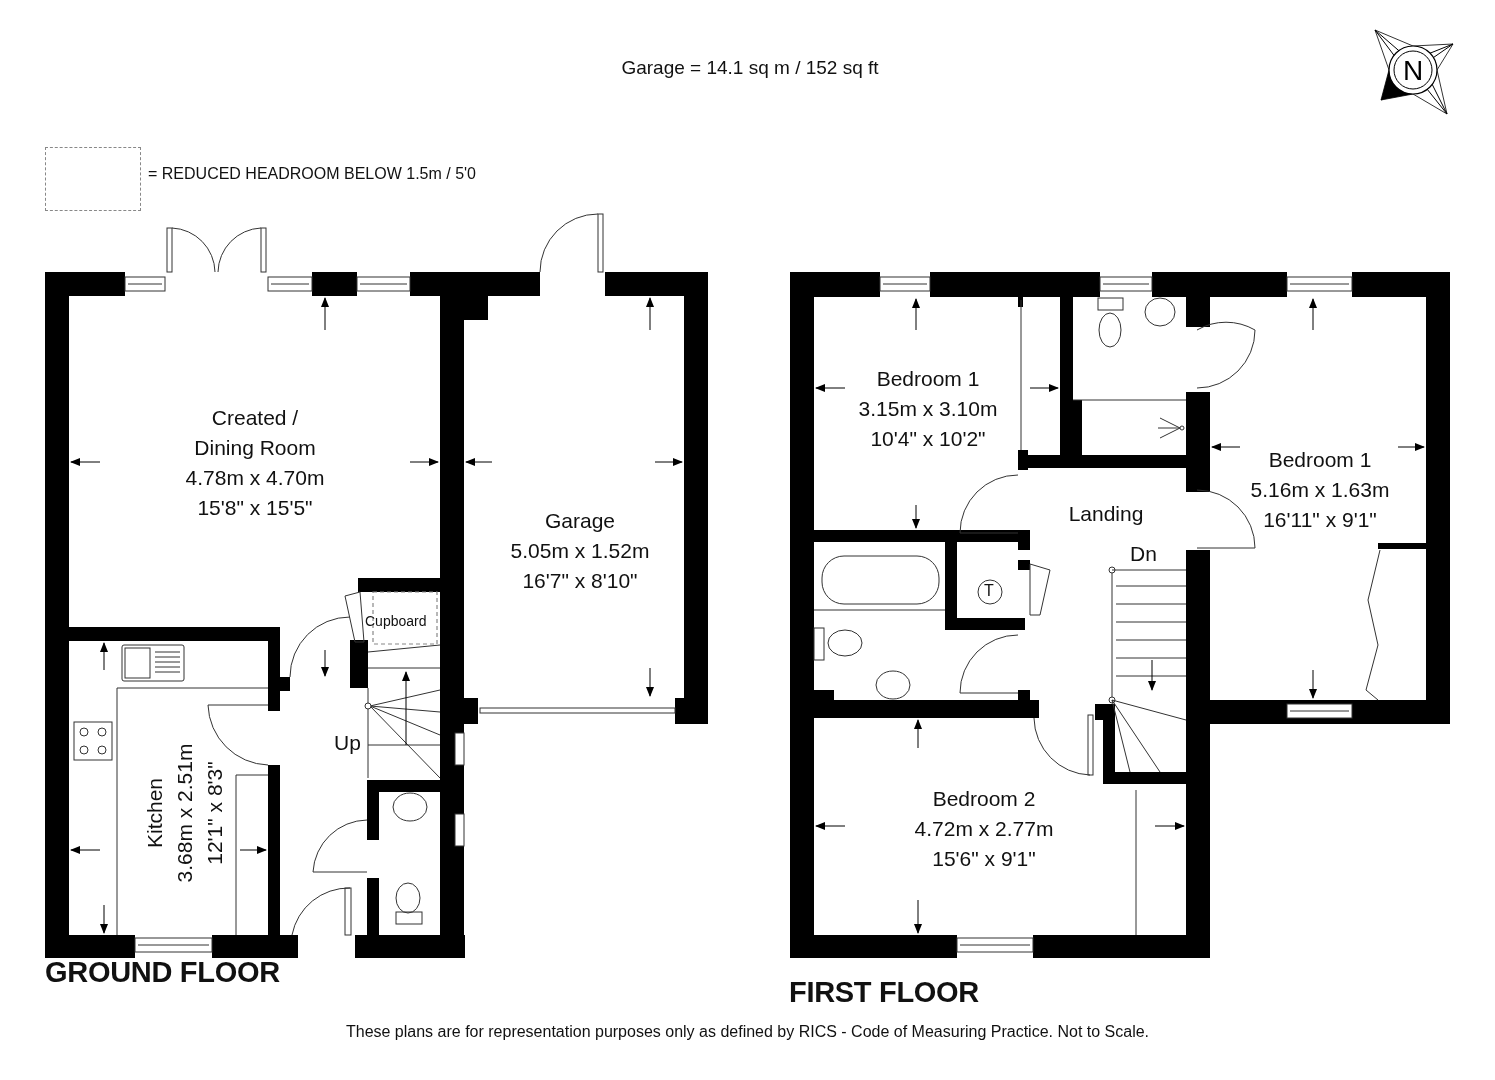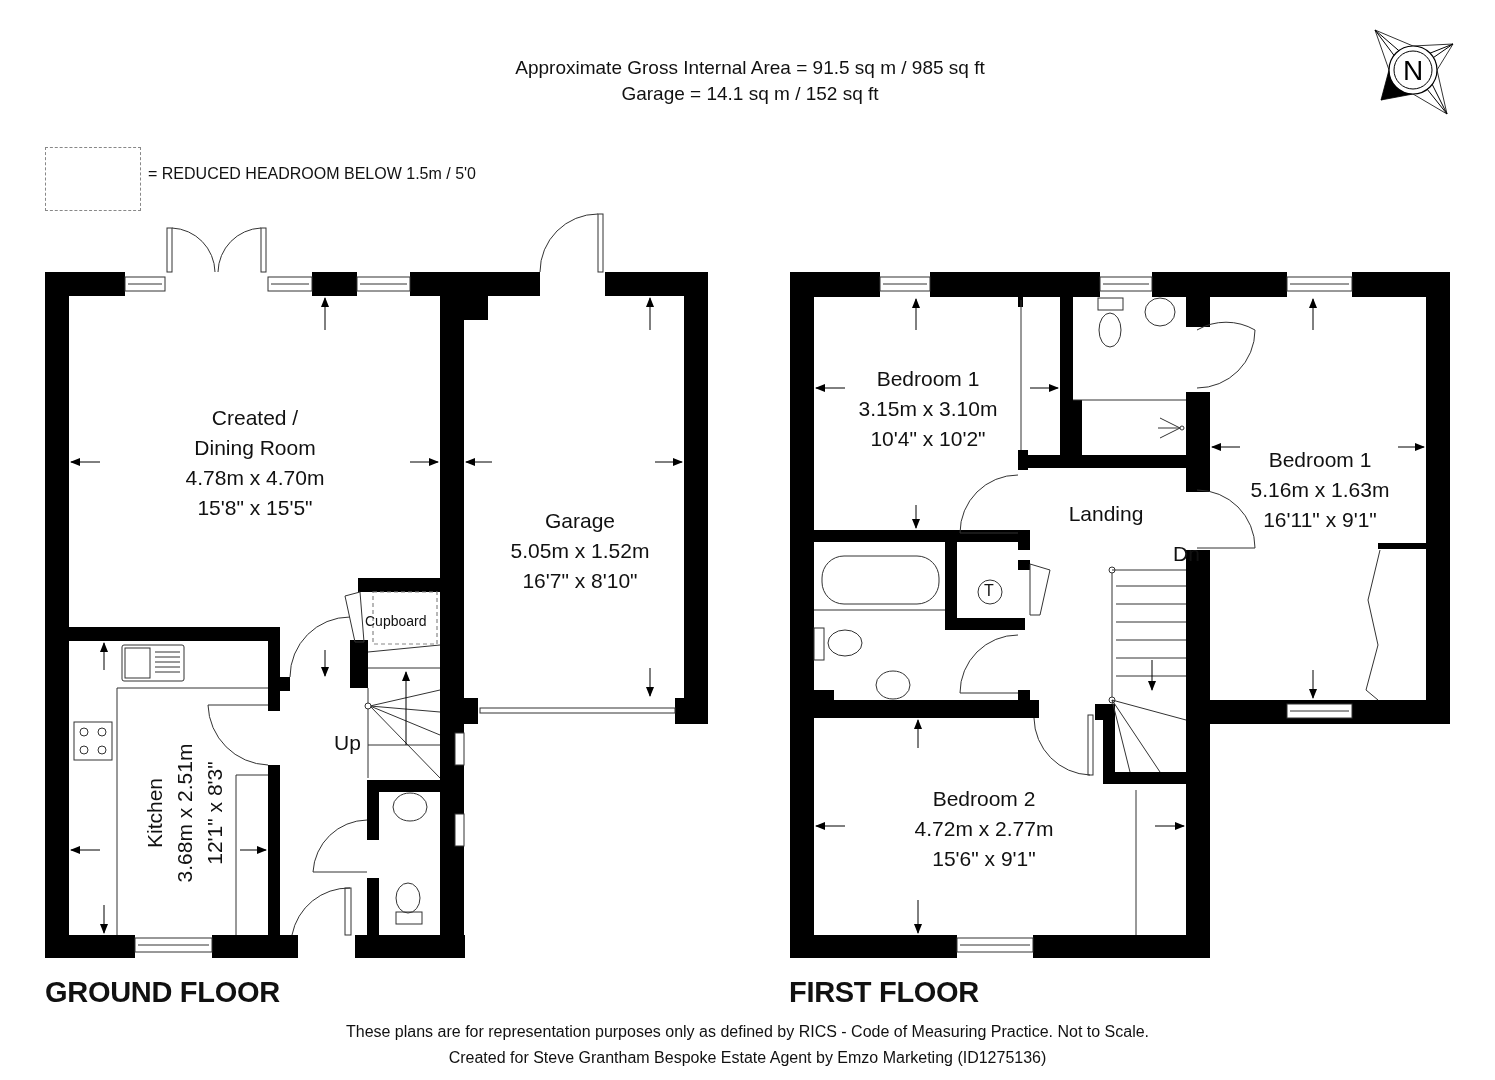--- a/index.html
+++ b/index.html
@@ -13,21 +13,20 @@
   .room-label { font-size: 21px; line-height: 30px; text-align: center; white-space: nowrap; }
   .small-label { font-size: 14px; white-space: nowrap; }
   .floor-title { font-size: 29px; font-weight: bold; white-space: nowrap; letter-spacing: -0.3px; }
   .footer-line { font-size: 16px; white-space: nowrap; }
   svg.plan { position: absolute; left: 0; top: 0; }
 </style>
 </head>
 <body>
 
 <div class="abs center" style="left:400px; top:55px; width:700px;">
-  <div class="header-line">Approximate Gross Internal Area = 91.5 sq m / 985 sq ft</div>
   <div class="header-line">Garage = 14.1 sq m / 152 sq ft</div>
 </div>
 
 <div class="abs" style="left:1365px; top:22px; width:96px; height:96px;">
   <svg width="96" height="96" viewBox="0 0 96 96">
     <polygon points="10,8 40,34 34,40" fill="none" stroke="#000" stroke-width="1"></polygon>
     <polygon points="88,22 58,34 62,40" fill="none" stroke="#000" stroke-width="1"></polygon>
     <polygon points="82,92 58,62 64,56" fill="none" stroke="#000" stroke-width="1"></polygon>
     <polygon points="16,78 36,56 42,62" fill="#000" stroke="#000" stroke-width="1"></polygon>
     <polygon points="10,8 48,24 24,48" fill="none" stroke="#000" stroke-width="0.8"></polygon>
@@ -334,27 +333,26 @@
   <div>10'4" x 10'2"</div>
 </div>
 <div class="abs room-label" style="left:1220px; top:445px; width:200px;">
   <div>Bedroom 1</div>
   <div>5.16m x 1.63m</div>
   <div>16'11" x 9'1"</div>
 </div>
 <div class="abs room-label" style="left:1046px; top:499px; width:120px;">
   <div>Landing</div>
 </div>
-<div class="abs" style="left:1130px; top:542px; font-size:21px;margin-left:43px;">Dn</div>
+<div class="abs" style="left:1130px; top:542px; font-size:21px;">Dn</div>
 <div class="abs" style="left:984px; top:582px; font-size:16px;">T</div>
 <div class="abs room-label" style="left:884px; top:784px; width:200px;">
   <div>Bedroom 2</div>
   <div>4.72m x 2.77m</div>
   <div>15'6" x 9'1"</div>
 </div>
 
-<div class="abs floor-title" style="left:45px; top:976px;">GROUND FLOOR</div>
+<div class="abs floor-title" style="left:45px; top:956px;">GROUND FLOOR</div>
 <div class="abs floor-title" style="left:789px; top:976px;">FIRST FLOOR</div>
 
 <div class="abs center" style="left:200px; top:1020px; width:1095px;">
   <div class="footer-line" style="line-height:24px;">These plans are for representation purposes only as defined by RICS - Code of Measuring Practice. Not to Scale.</div>
-  <div class="footer-line" style="line-height:24px; margin-top:2px;">Created for Steve Grantham Bespoke Estate Agent by Emzo Marketing (ID1275136)</div>
 </div>
 
 </body></html>

